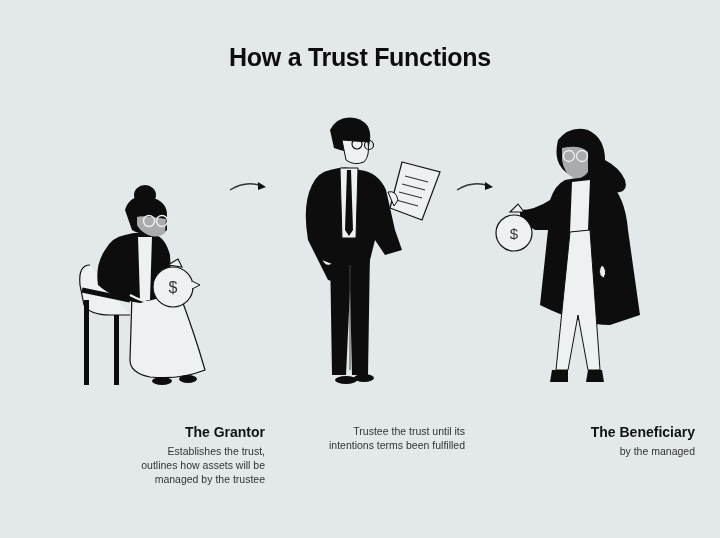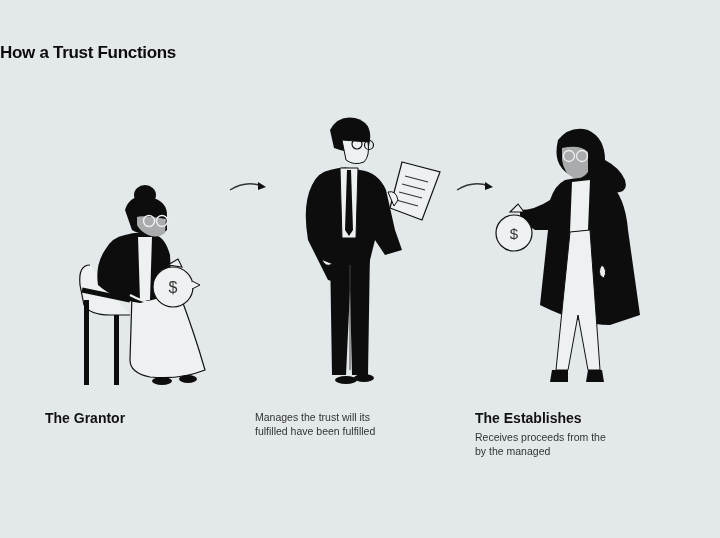--- a/index.html
+++ b/index.html
@@ -6,31 +6,32 @@
   html, body { width: 720px; height: 538px; overflow: hidden; }
   body {
     background: #e3e8ea;
     font-family: "Liberation Sans", "DejaVu Sans", sans-serif;
     position: relative;
     color: #111;
   }
   .title {
     position: absolute;
     top: 43px; left: 0; width: 720px;
-    font-size: 17px;
+    text-align: center;
+    font-size: 25px;
     font-weight: bold;
     letter-spacing: -0.3px;
     color: #0d0d0d;
   }
   .figure { position: absolute; }
   .arrow { position: absolute; }
   .caption {
     position: absolute;
-    top: 410px;
-    text-align: left;
+    top: 424px;
+    text-align: right;
   }
   .caption .name {
     font-size: 14px;
     font-weight: bold;
     color: #111;
     margin-bottom: 4px;
   }
   .caption .desc {
     font-size: 10.5px;
     line-height: 14px;
@@ -132,28 +133,32 @@
 
   <path d="M112 145 Q118 150 114 158 Q108 156 110 148 Z" fill="#eef1f2" stroke="#111" stroke-width="1"></path>
 
   <path d="M20 92 L28 84 L34 92 Z" fill="#eef1f2" stroke="#111" stroke-width="1.1"></path>
   <circle cx="24" cy="113" r="18" fill="#eef1f2" stroke="#111" stroke-width="1.2"></circle>
   <text x="24" y="119" text-anchor="middle" font-size="15" font-family="Liberation Sans, sans-serif" fill="#333">$</text>
 </svg>
 
 <div class="caption" style="left:45px;width:220px">
   <div class="name">The Grantor</div>
+  <div class="desc">
+    <div>Establishes the trust,</div>
+    <div>outlines how assets will be</div>
+    <div>managed by the trustee</div>
+  </div>
 </div>
 
 <div class="caption" style="left:255px;width:210px">
   <div class="desc">
-    <div>Manages the trust will its</div>
-    <div>fulfilled have been fulfilled</div>
+    <div>Trustee the trust until its</div>
+    <div>intentions terms been fulfilled</div>
   </div>
 </div>
 
 <div class="caption" style="left:475px;width:220px">
-  <div class="name">The Establishes</div>
+  <div class="name">The Beneficiary</div>
   <div class="desc">
-    <div>Receives proceeds from the</div>
     <div>by the managed</div>
   </div>
 </div>
 
 </body></html>

